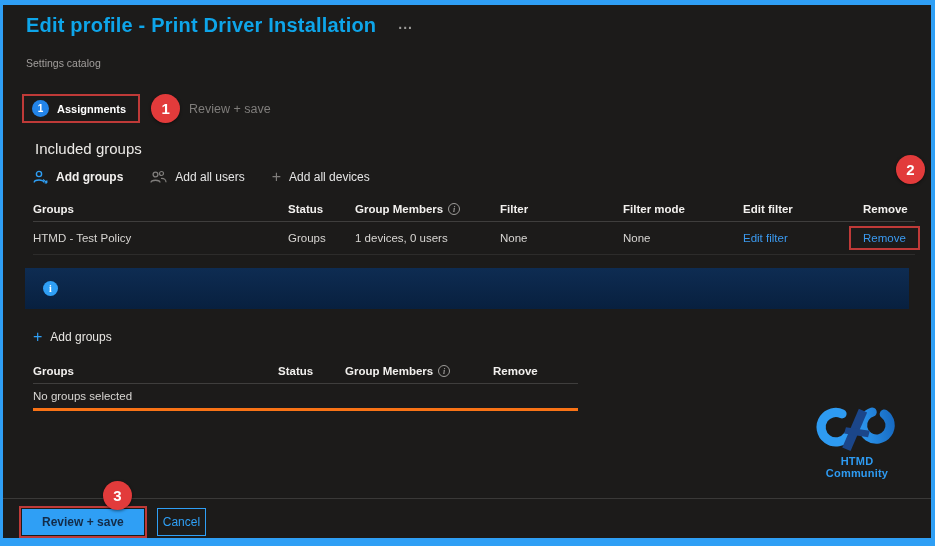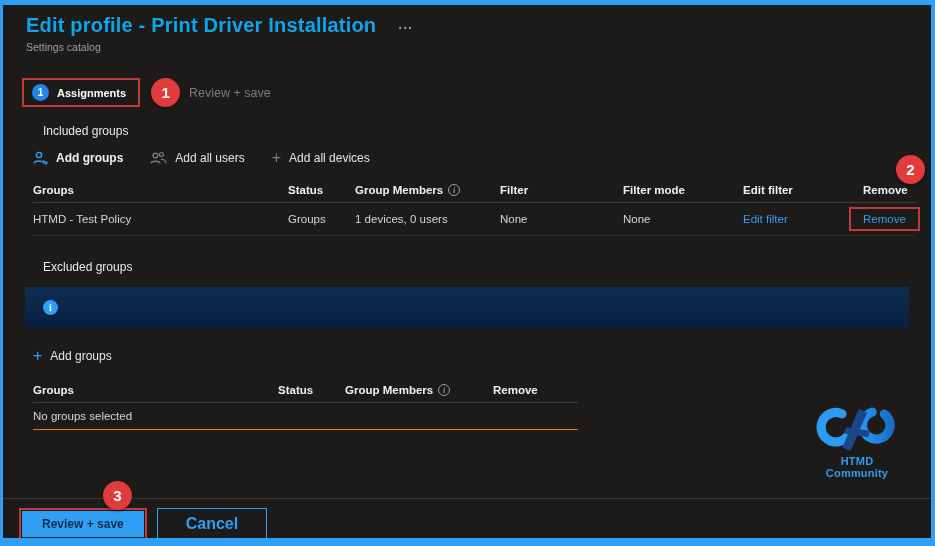--- a/index.html
+++ b/index.html
@@ -14,21 +14,21 @@
     position: relative;
     overflow: hidden;
     color: #e8e6e3;
   }
 
   
   .header { padding: 9px 0 0 23px; }
   .title-row { display: flex; align-items: flex-start; gap: 22px; }
   .page-title { font-size: 20px; font-weight: 700; color: #0ea5e9; letter-spacing: .2px; }
   .ellipsis { color: #9d9b99; font-size: 14px; font-weight: 700; margin-top: 2px; letter-spacing: 1px; }
-  .subtitle { margin-top: 4px; font-size: 10.5px; color: #a29f9d; }
+  .subtitle { margin-top: 20px; font-size: 10.5px; color: #a29f9d; }
 
   
   .tabbar { display: flex; align-items: center; margin: 25px 0 0 19px; }
   .tab-assignments {
     display: flex; align-items: center; gap: 8px;
     border: 2px solid #bf3a38; padding: 4px 12px 4px 8px; cursor: pointer;
   }
   .step-circle {
     width: 17px; height: 17px; border-radius: 50%;
     background: #2384e8; color: #fff; font-size: 10px; font-weight: 700;
@@ -37,21 +37,21 @@
   .tab-label-active { font-size: 11px; font-weight: 700; color: #ffffff; }
   .badge {
     width: 29px; height: 29px; border-radius: 50%;
     background: #e23b3b; color: #ffffff; font-size: 15px; font-weight: 700;
     display: flex; align-items: center; justify-content: center;
     box-shadow: 0 1px 3px rgba(0,0,0,.5);
   }
   .badge-1 { margin-left: 11px; }
   .tab-label-inactive { font-size: 12.5px; color: #7f7d7b; margin-left: 9px; cursor: pointer; }
 
-  .section-heading { margin: 17px 0 0 40px; font-size: 12px; color: #eceae7; }
+  .section-heading { margin: 17px 0 0 32px; font-size: 15px; color: #eceae7; }
 
   
   .toolbar { display: flex; align-items: center; gap: 27px; margin: 13px 0 0 30px; }
   .tool-btn { display: flex; align-items: center; gap: 8px; cursor: pointer; font-size: 12px; }
   .tool-btn .lbl-on { color: #f2f0ee; font-weight: 700; }
   .tool-btn .lbl-off { color: #e5e5e5; }
   .plus-glyph { font-size: 16px; line-height: 12px; font-weight: 400; }
   .plus-blue { color: #2f9ff5; }
   .plus-gray { color: #7f7d7b; }
 
@@ -67,21 +67,21 @@
   .th { display: flex; align-items: center; gap: 5px; }
   .info-dot {
     width: 12px; height: 12px; border-radius: 50%; border: 1px solid #9d9b99;
     color: #9d9b99; font-size: 8px; font-style: italic; font-family: "Liberation Serif", serif;
     display: inline-flex; align-items: center; justify-content: center; cursor: pointer;
   }
   .link { color: #3b9af0; cursor: pointer; }
   .remove-boxed {
     display: inline-block; border: 2px solid #bf3a38; padding: 4px 12px; margin-left: -14px;
   }
-  .empty-row { height: 27px; display: flex; align-items: center; color: #d8d6d3; border-bottom: 1px solid #f97316; }
+  .empty-row { height: 27px; display: flex; align-items: center; color: #d8d6d3; border-bottom: 3px solid #f97316; }
 
   
   .banner {
     margin: 13px 22px 0 22px; height: 41px;
     background: linear-gradient(#0e2c52, #08203f);
     display: flex; align-items: center; padding-left: 18px; gap: 12px;
     font-size: 11.5px; color: #f0eeec;
   }
   .banner-info-icon {
     width: 15px; height: 15px; border-radius: 50%; background: #2f9ff5; flex: none;
@@ -102,22 +102,22 @@
     border-top: 1px solid #3a3938;
   }
   .footer-buttons { display: flex; align-items: center; gap: 13px; margin: 9px 0 0 19px; }
   .btn-primary {
     background: #2f9ff5; color: #132c49; font-weight: 700; font-size: 12px;
     border: none; padding: 6px 20px; cursor: pointer;
     outline: 2px solid #bf3a38; outline-offset: 1px;
     font-family: "Liberation Sans", sans-serif;
   }
   .btn-secondary {
-    background: transparent; color: #2f9ff5; font-weight: 700; font-size: 16px;
-    border: 1px solid #2f9ff5; padding: 6px 28px; cursor: pointer;
+    background: transparent; color: #2f9ff5; font-weight: 400; font-size: 12px;
+    border: 1px solid #2f9ff5; padding: 6px 5px; cursor: pointer;
     font-family: "Liberation Sans", sans-serif;
   }
   .badge-2 { position: absolute; top: 150px; right: 6px; }
   .badge-3 { position: absolute; left: 100px; bottom: 28px; }
 
   .icon-svg { display: block; }
 </style>
 </head>
 <body>
 
@@ -187,21 +187,20 @@
       <div>HTMD - Test Policy</div>
       <div>Groups</div>
       <div>1 devices, 0 users</div>
       <div>None</div>
       <div>None</div>
       <div><span class="link">Edit filter</span></div>
       <div><span class="link remove-boxed">Remove</span></div>
     </div>
   </div>
 
-  <div class="section-heading" style="margin-top:24px">Excluded groups</div>
 
   <div class="banner">
     <span class="banner-info-icon">i</span>
   </div>
 
   <div class="toolbar add-groups-2">
     <div class="tool-btn">
       <span class="plus-glyph plus-blue">+</span>
       <span class="lbl-on" style="font-weight:400;color:#e8e6e3">Add groups</span>
     </div>

